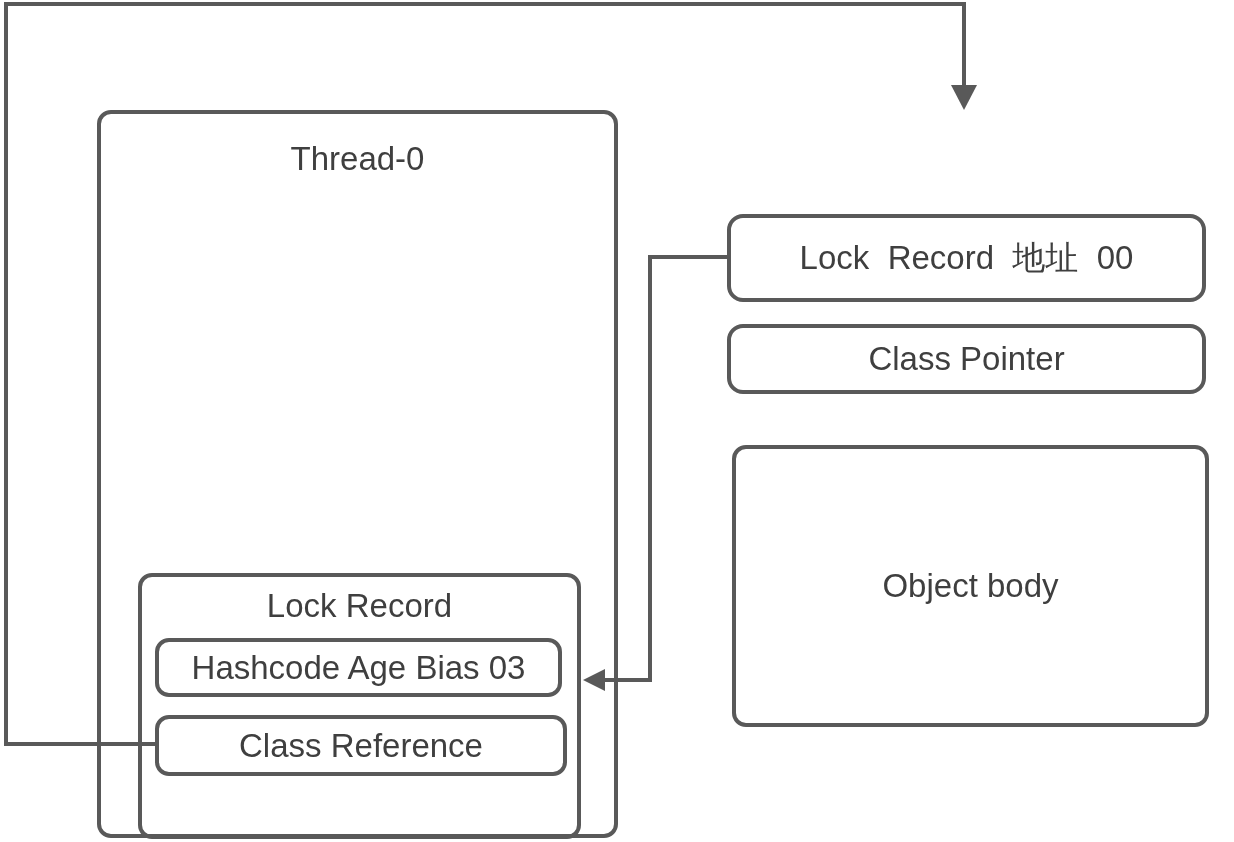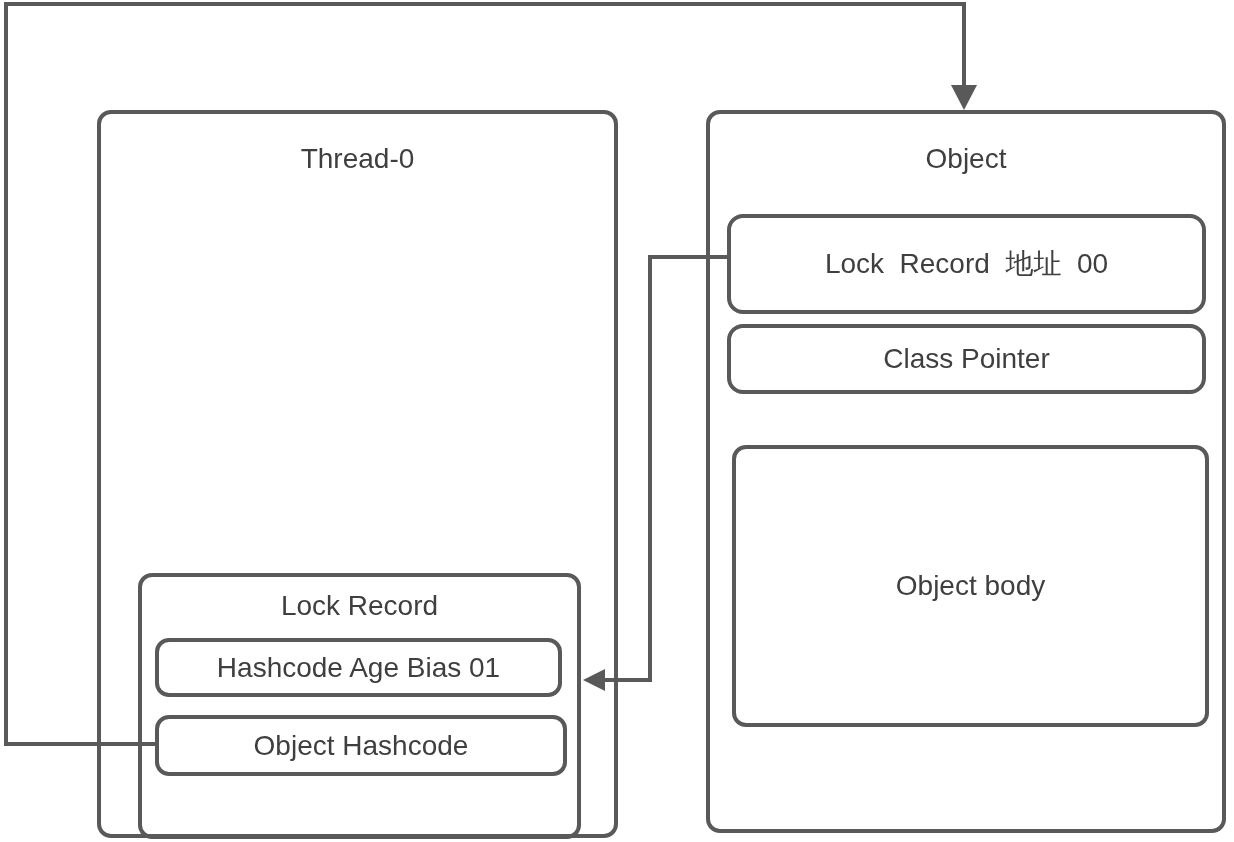--- a/index.html
+++ b/index.html
@@ -25,21 +25,21 @@
   }
   .cell{
     position:absolute;
     border:4px solid var(--line);
     border-radius:14px;
     box-sizing:border-box;
     display:flex;align-items:center;justify-content:center;
     background:transparent;
   }
   .label{
-    font-size:28px;
+    font-size:33px;
     line-height:34px;
     color:var(--text);
     white-space:pre;
     text-align:center;
   }
   .box-title{
     position:absolute;left:0;right:0;
     text-align:center;
   }
   .line{
@@ -79,32 +79,29 @@
 
   <div class="box" style="left:97px;top:110px;width:521px;height:728px">
     <div class="box-title label" style="top:28px">Thread-0</div>
   </div>
 
   <div class="box" style="left:138px;top:573px;width:443px;height:266px">
     <div class="box-title label" style="top:12px">Lock Record</div>
   </div>
 
   <div class="cell" style="left:155px;top:638px;width:407px;height:59px">
-    <span class="label">Hashcode Age Bias 01</span>
+    <span class="label">Hashcode Age Bias 03</span>
   </div>
 
   <div class="cell" style="left:155px;top:715px;width:412px;height:61px">
-    <span class="label">Object Hashcode</span>
+    <span class="label">Class Reference</span>
   </div>
 
-  <div class="box" style="left:706px;top:110px;width:520px;height:723px">
-    <div class="box-title label" style="top:28px">Object</div>
-  </div>
 
-  <div class="cell" style="left:727px;top:214px;width:479px;height:100px;border-radius:16px">
+  <div class="cell" style="left:727px;top:214px;width:479px;height:88px;border-radius:16px">
     <span class="label">Lock  Record  地址  00</span>
   </div>
 
   <div class="cell" style="left:727px;top:324px;width:479px;height:70px;border-radius:16px">
     <span class="label">Class Pointer</span>
   </div>
 
   <div class="cell" style="left:732px;top:445px;width:477px;height:282px;border-radius:14px">
     <span class="label">Object body</span>
   </div>

